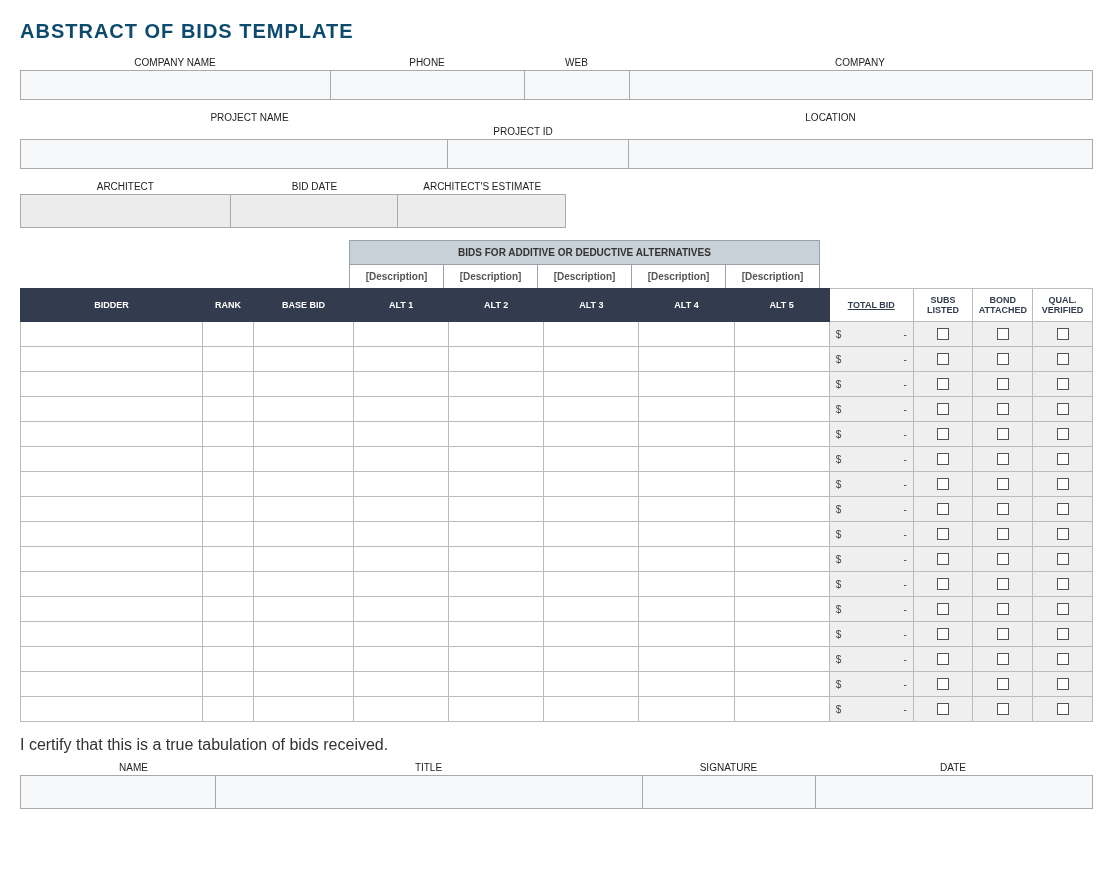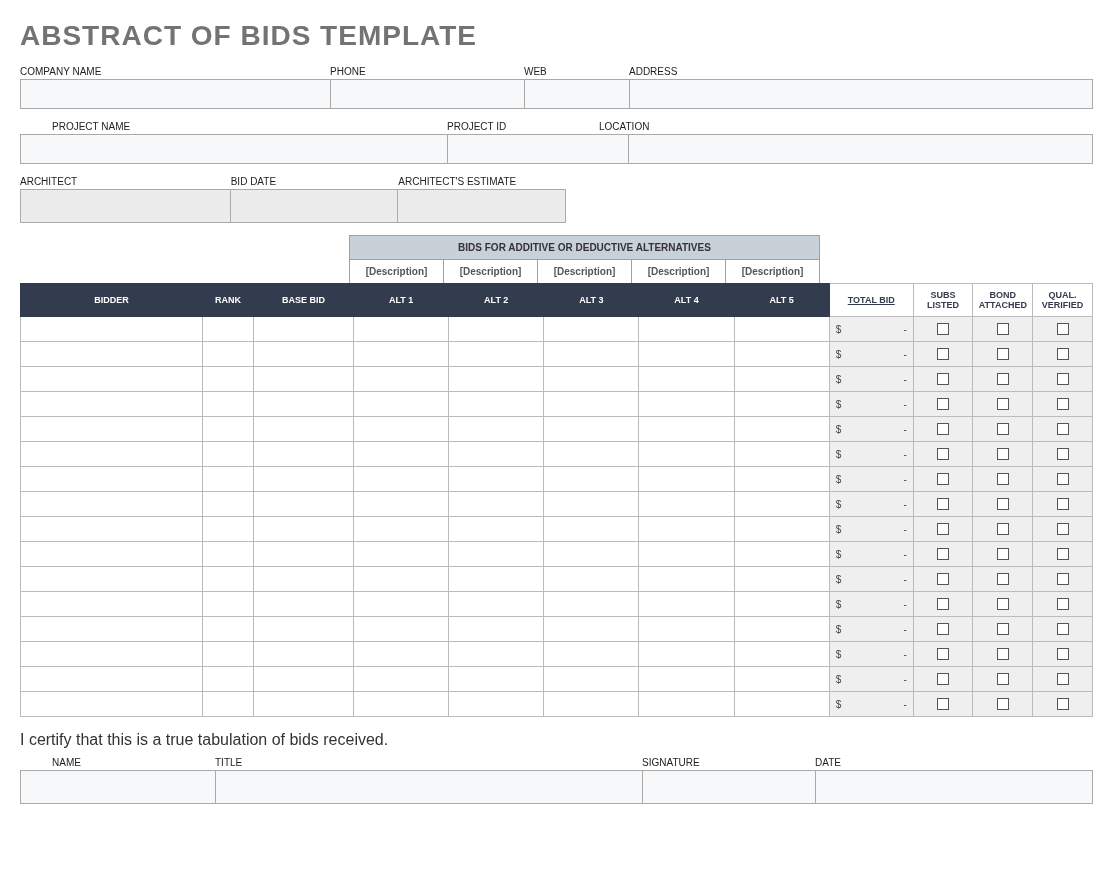--- a/index.html
+++ b/index.html
@@ -6,31 +6,32 @@
   body {
     margin: 0;
     padding: 20px;
     font-family: "Century Gothic", "Trebuchet MS", Arial, sans-serif;
     background: #fff;
     color: #333;
     font-size: 11px;
     width: 1113px;
   }
   .title {
-    font-size: 28px;
+    font-size: 20px;
     font-weight: bold;
     letter-spacing: 1px;
-    color: #737373;
+    color: #0c4a6e;
     margin-bottom: 14px;
   }
   .section {
     margin-bottom: 12px;
   }
   .label-row {
     display: flex;
+    text-align: center;
   }
   .label-row .lbl {
     font-size: 10px;
     color: #222;
     padding-bottom: 2px;
   }
   .input-row {
     display: flex;
     border: 1px solid #aaa;
   }
@@ -125,34 +126,34 @@
 </head>
 <body>
 
 <div class="title">ABSTRACT OF BIDS TEMPLATE</div>
 
 <div class="section">
   <div class="label-row" id="labels-row1">
       <div class="lbl" style="width: 310px;">COMPANY NAME</div>
       <div class="lbl" style="width: 194px;">PHONE</div>
       <div class="lbl" style="width: 105px;">WEB</div>
-      <div class="lbl" style="width: 462px;">ADDRESS</div>
+      <div class="lbl" style="width: 462px;">COMPANY</div>
     </div>
   <div class="input-row" id="inputs-row1">
       <div class="cell" style="width: 310px;"></div>
       <div class="cell" style="width: 194px;"></div>
       <div class="cell" style="width: 105px;"></div>
       <div class="cell" style="width: 462px;"></div>
     </div>
 </div>
 
 <div class="section">
   <div class="label-row" id="labels-row2">
       <div class="lbl" style="width: 427px; padding-left: 32px;">PROJECT NAME</div>
-      <div class="lbl" style="width: 152px;">PROJECT ID</div>
+      <div class="lbl" style="width: 152px; margin-top: 14px;">PROJECT ID</div>
       <div class="lbl" style="width: 463px;">LOCATION</div>
     </div>
   <div class="input-row" id="inputs-row2">
       <div class="cell" style="width: 427px;"></div>
       <div class="cell" style="width: 181px;"></div>
       <div class="cell" style="width: 463px;"></div>
     </div>
 </div>
 
 <div class="section" style="width:546px;">

